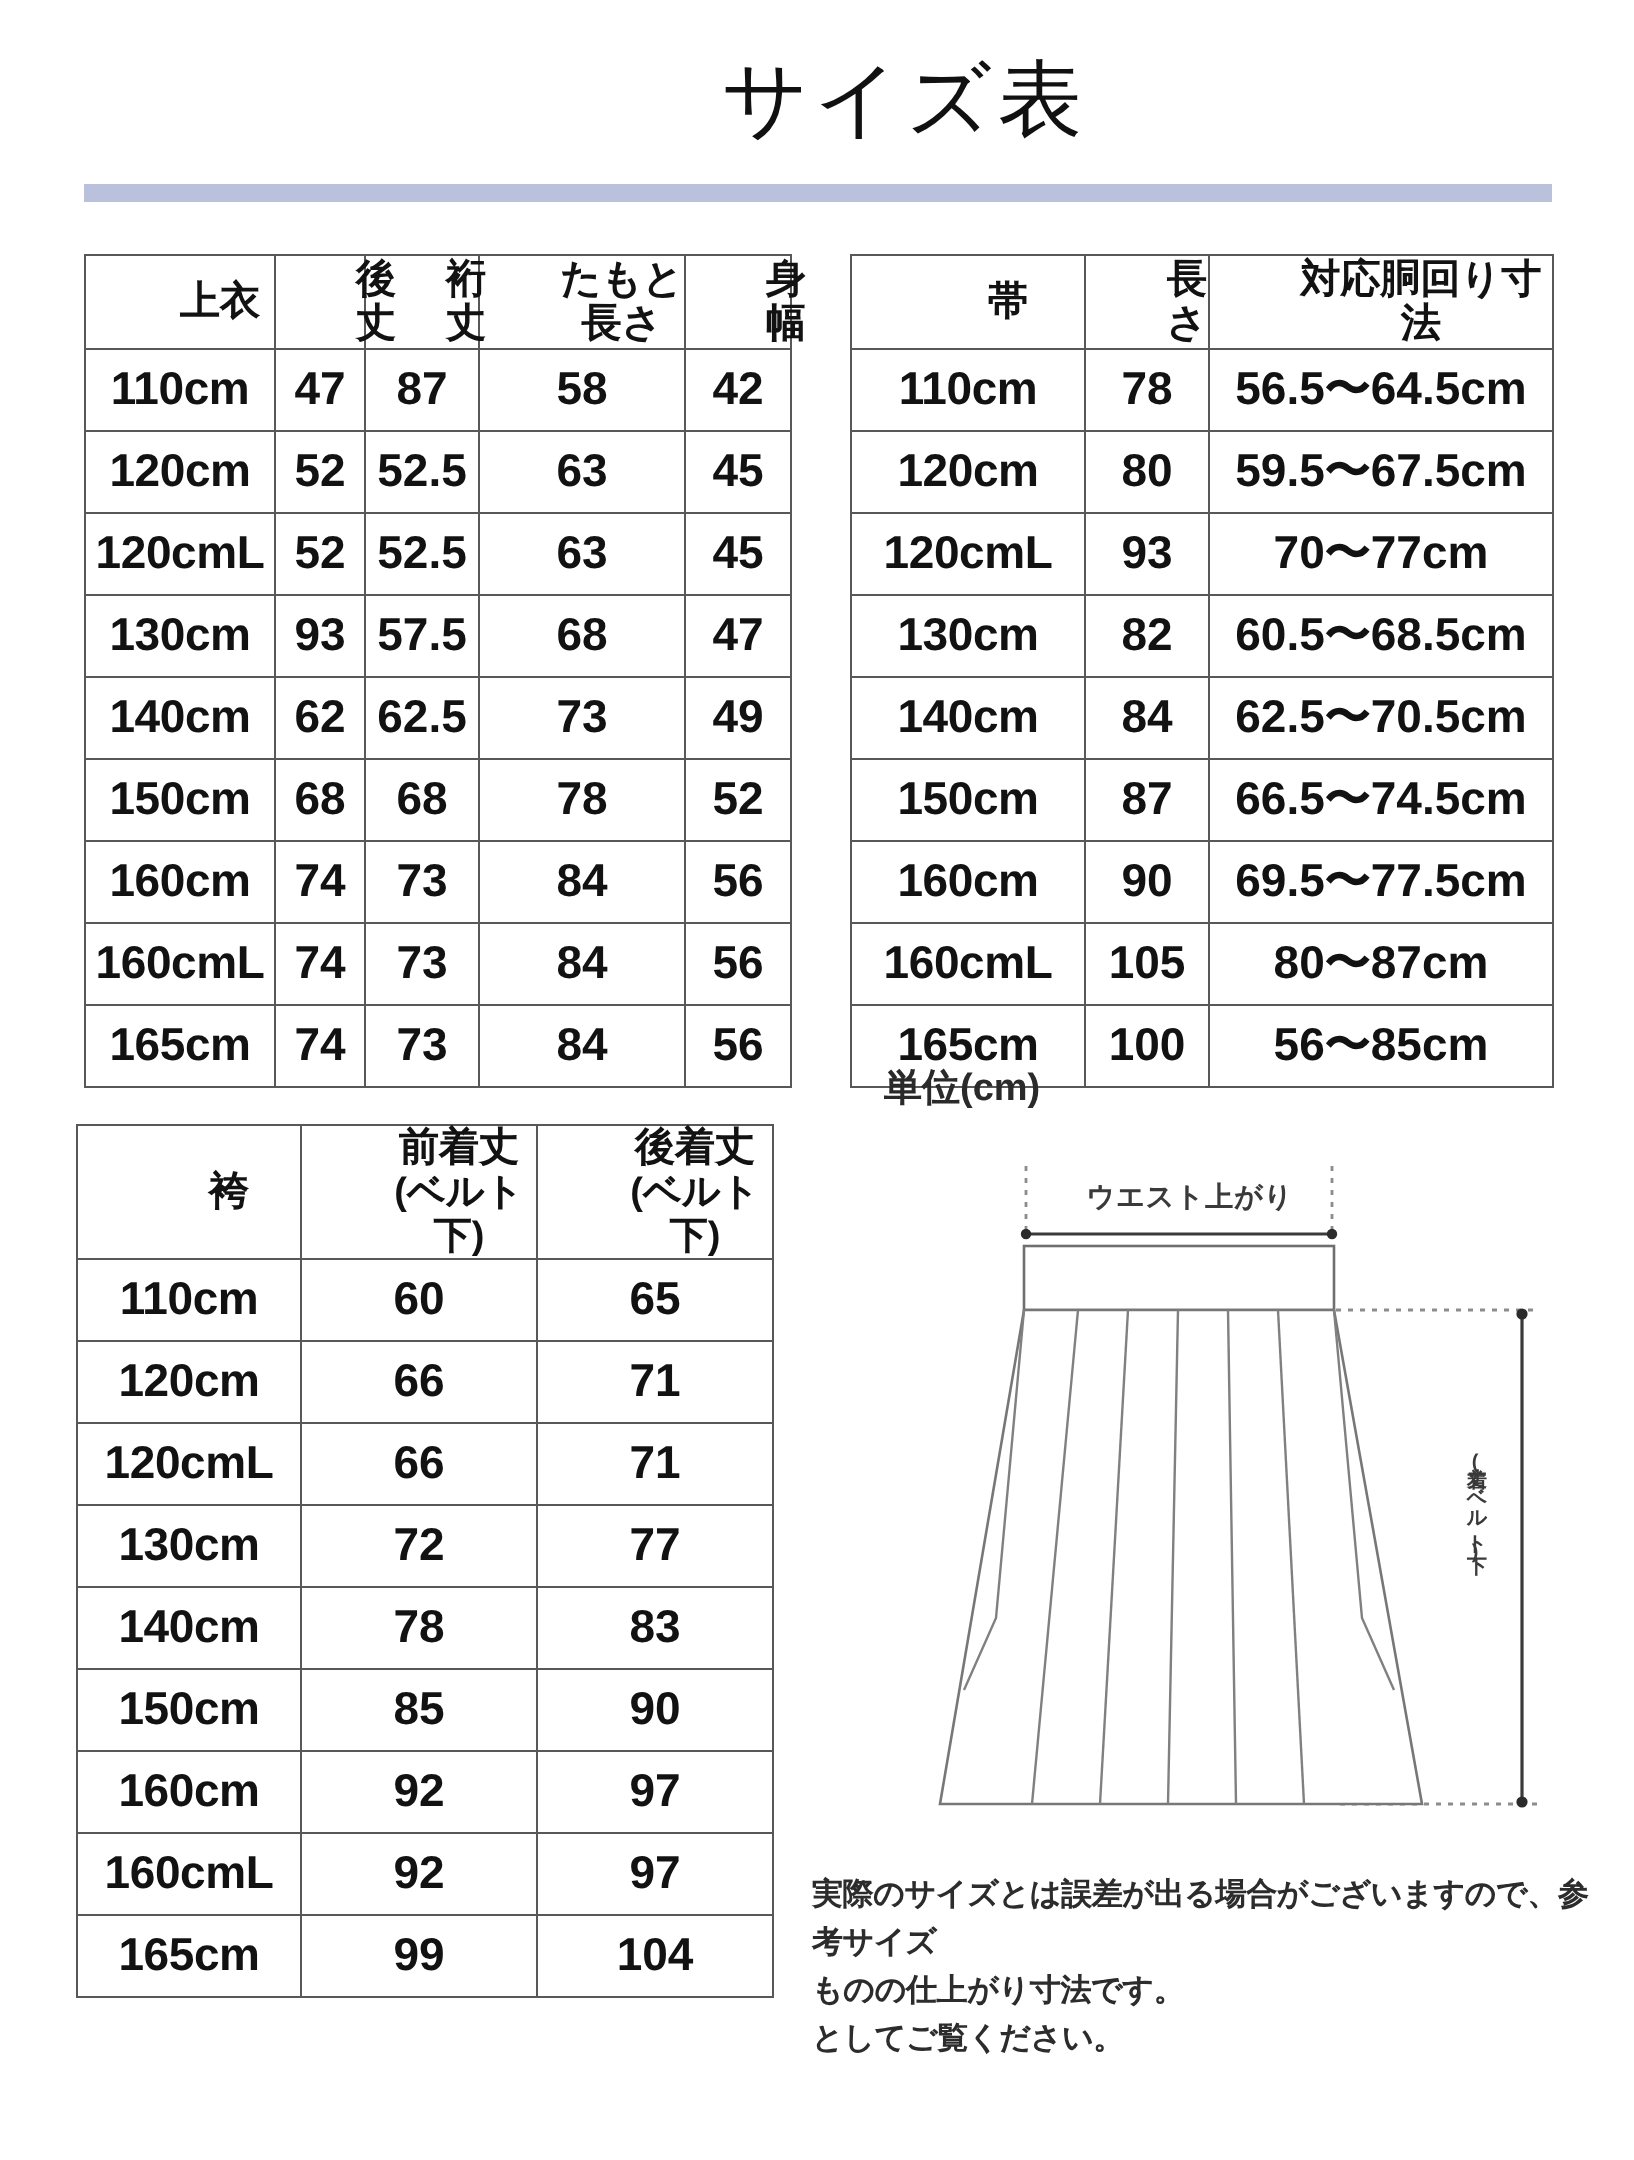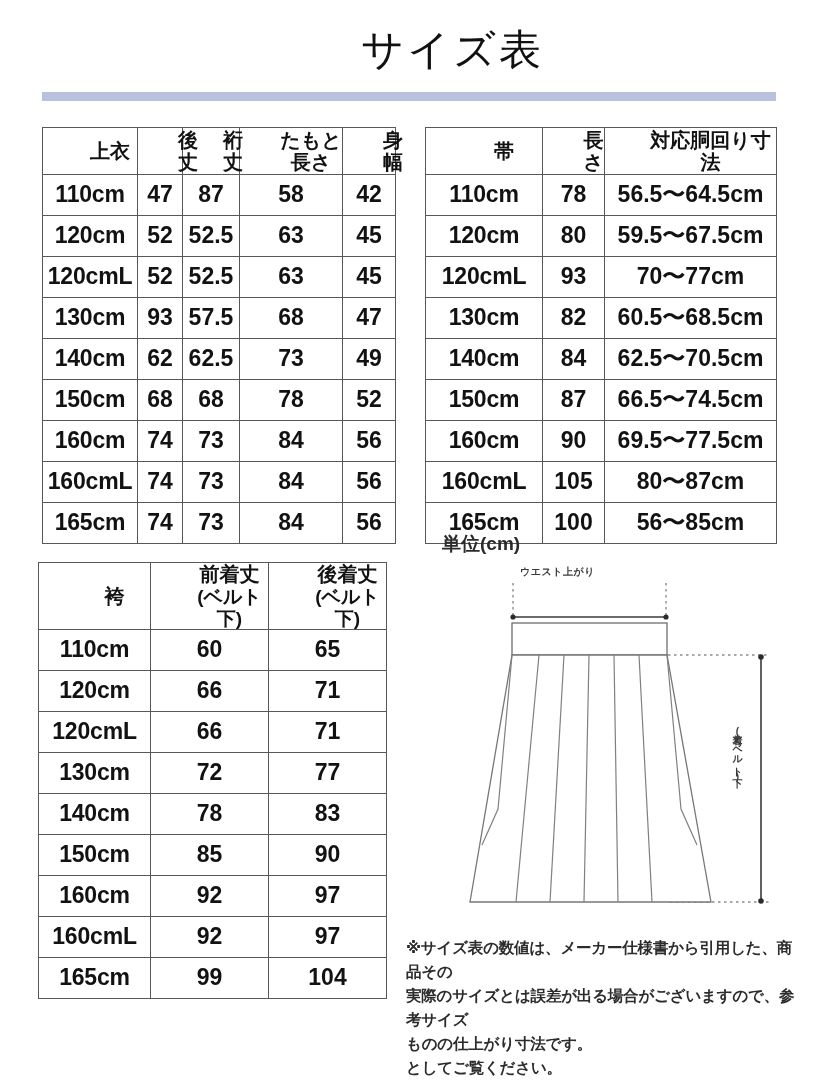--- a/index.html
+++ b/index.html
@@ -134,24 +134,24 @@
     color: #3a3a3a;
     writing-mode: vertical-rl;
     text-orientation: upright;
     letter-spacing: 0px;
     line-height: 1;
   }
 
   .wlabel {
     position: absolute;
     left: 520px;
-    top: 565px;
+    top: 590px;
     width: 150px;
-    text-align: left;
-    font-size: 10px;
+    text-align: center;
+    font-size: 14px;
     font-weight: 700;
     color: #3a3a3a;
     letter-spacing: 0.5px;
   }
 
   
   .footnote {
     position: absolute;
     left: 406px;
     top: 936px;
@@ -420,20 +420,19 @@
       <line x1="181" y1="90" x2="176" y2="337" stroke="#808080" stroke-width="1.2"></line>
       <line x1="206" y1="90" x2="210" y2="337" stroke="#808080" stroke-width="1.2"></line>
       <line x1="231" y1="90" x2="244" y2="337" stroke="#808080" stroke-width="1.2"></line>
     </svg>
   </div>
 
   <div class="wlabel">ウエスト上がり</div>
   <div class="vlabel">着丈(ベルト下)</div>
 
   <div class="footnote">
-    <p>※サイズ表の数値は、メーカー仕様書から引用した、商品その</p>
     <p>実際のサイズとは誤差が出る場合がございますので、参考サイズ</p>
     <p>ものの仕上がり寸法です。</p>
     <p>としてご覧ください。</p>
 
   </div>
 
 </div>
 
 </body></html>

